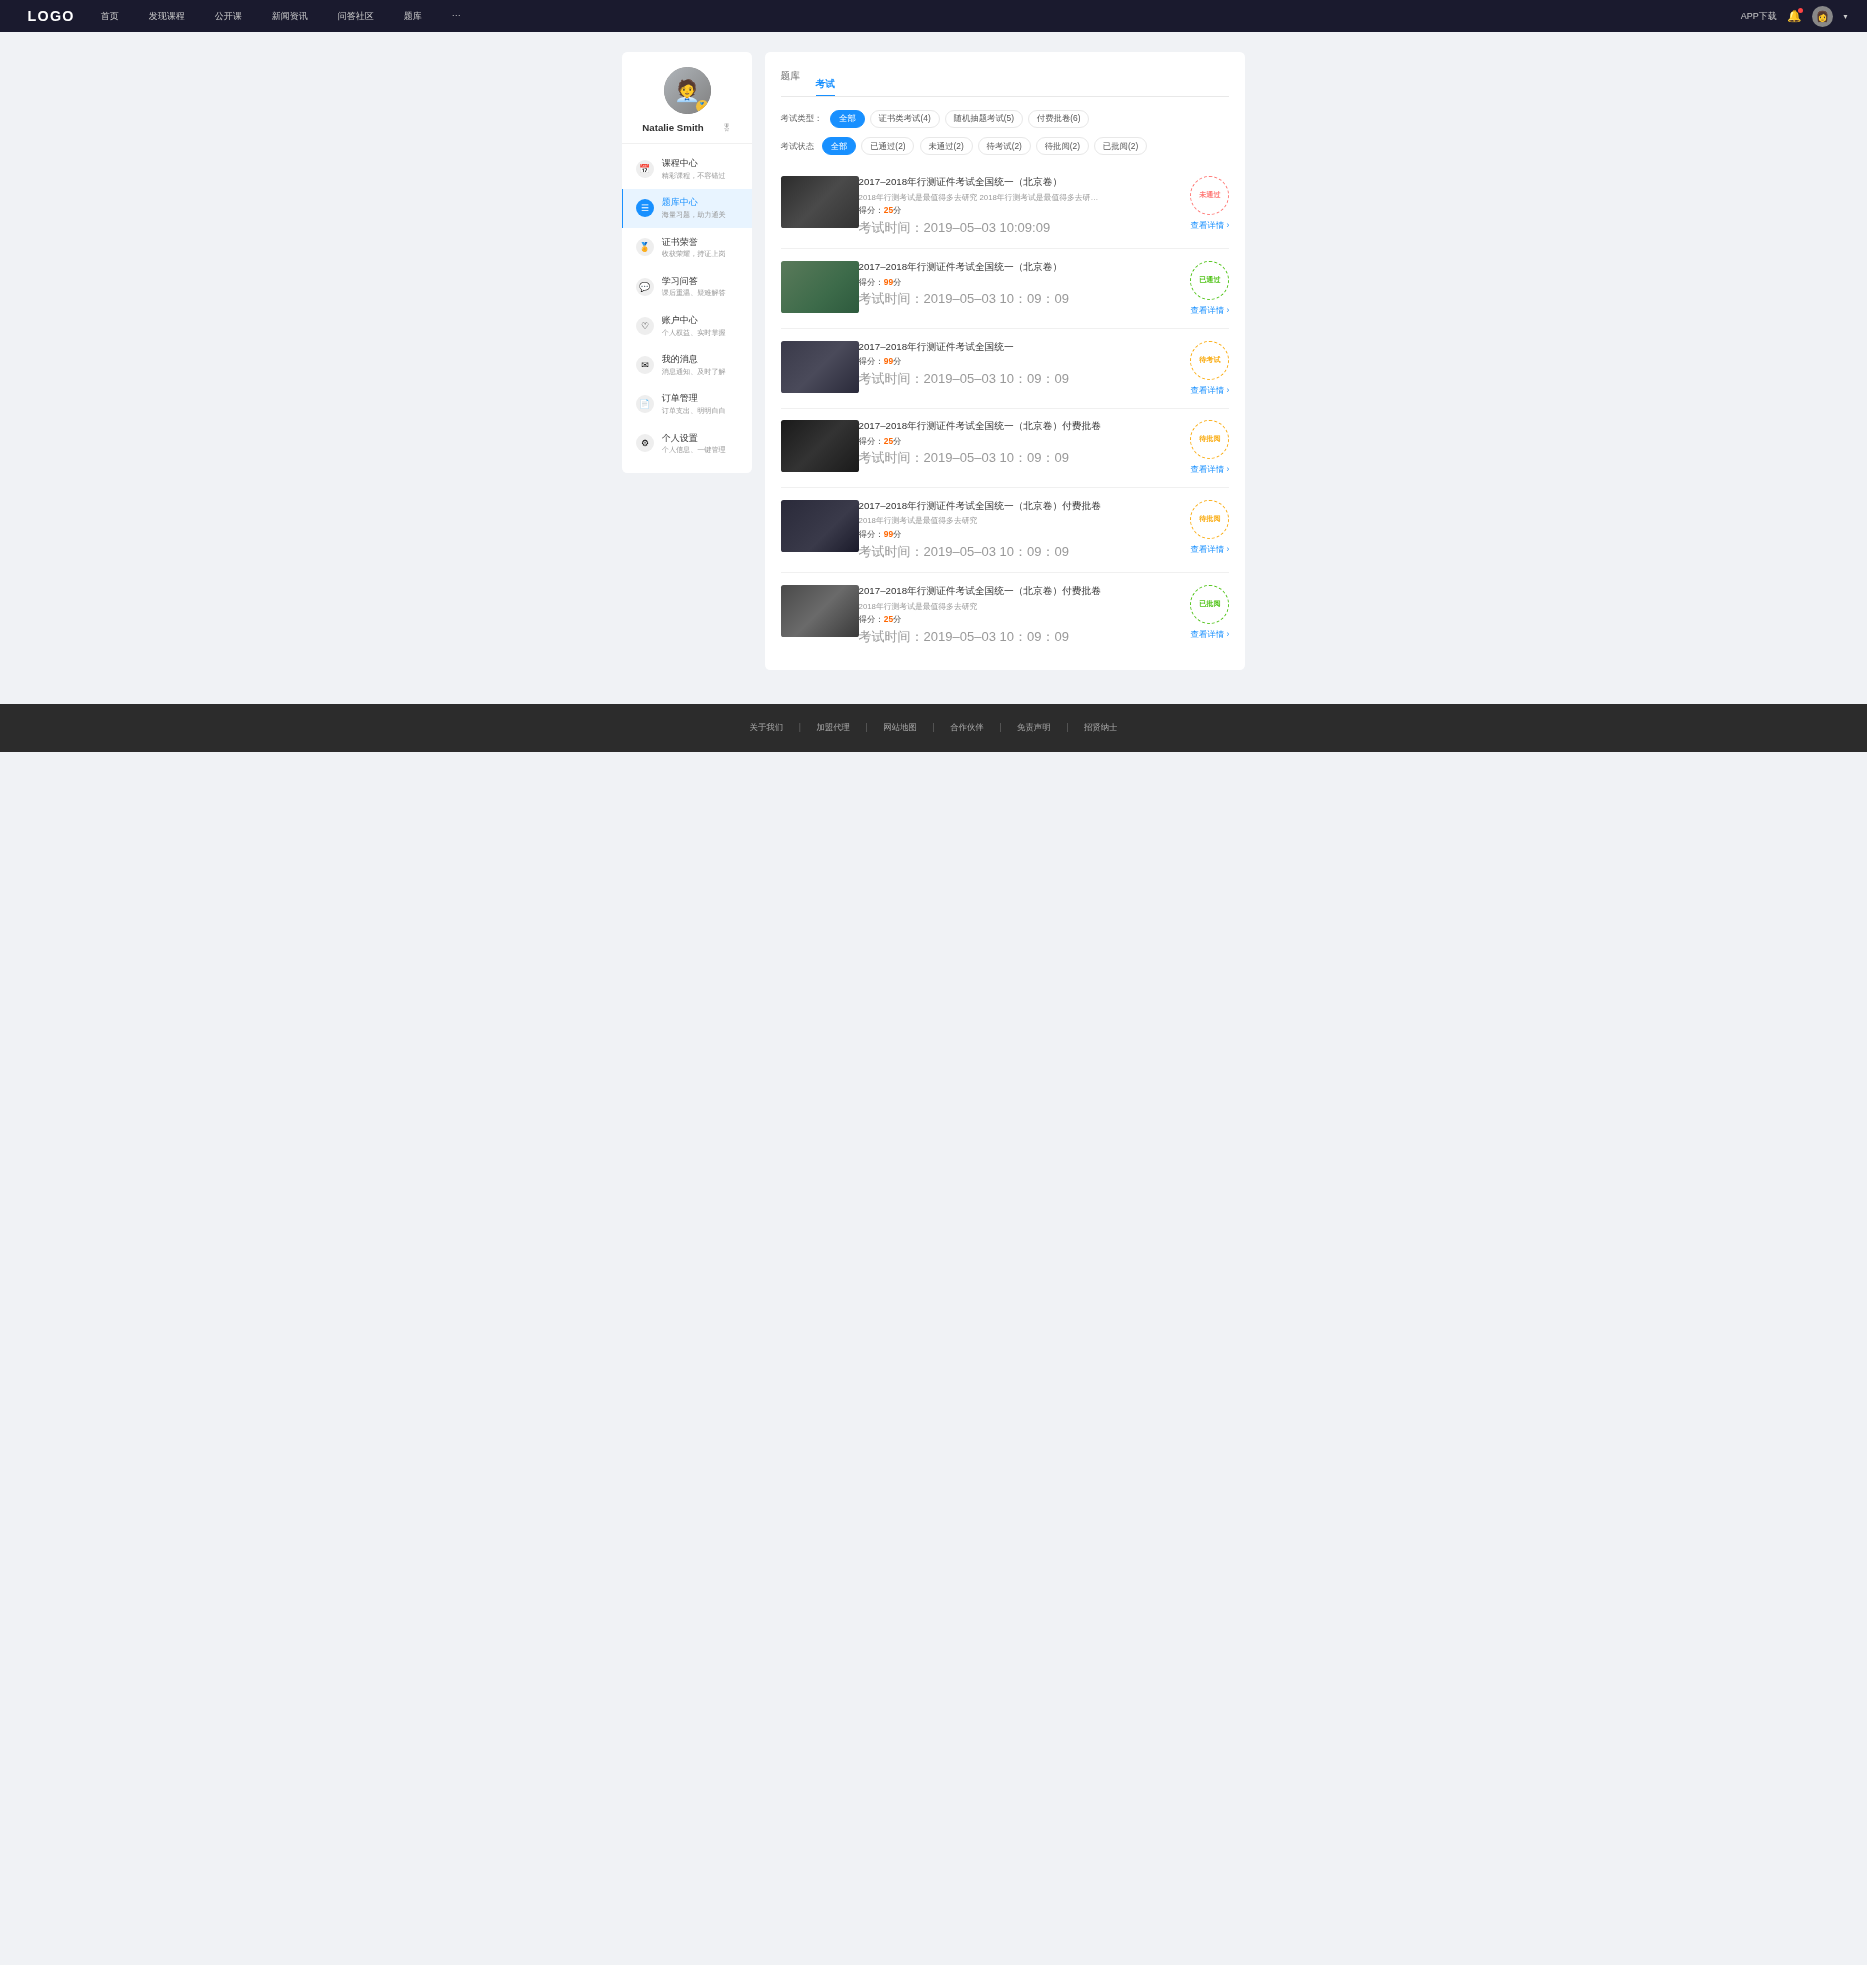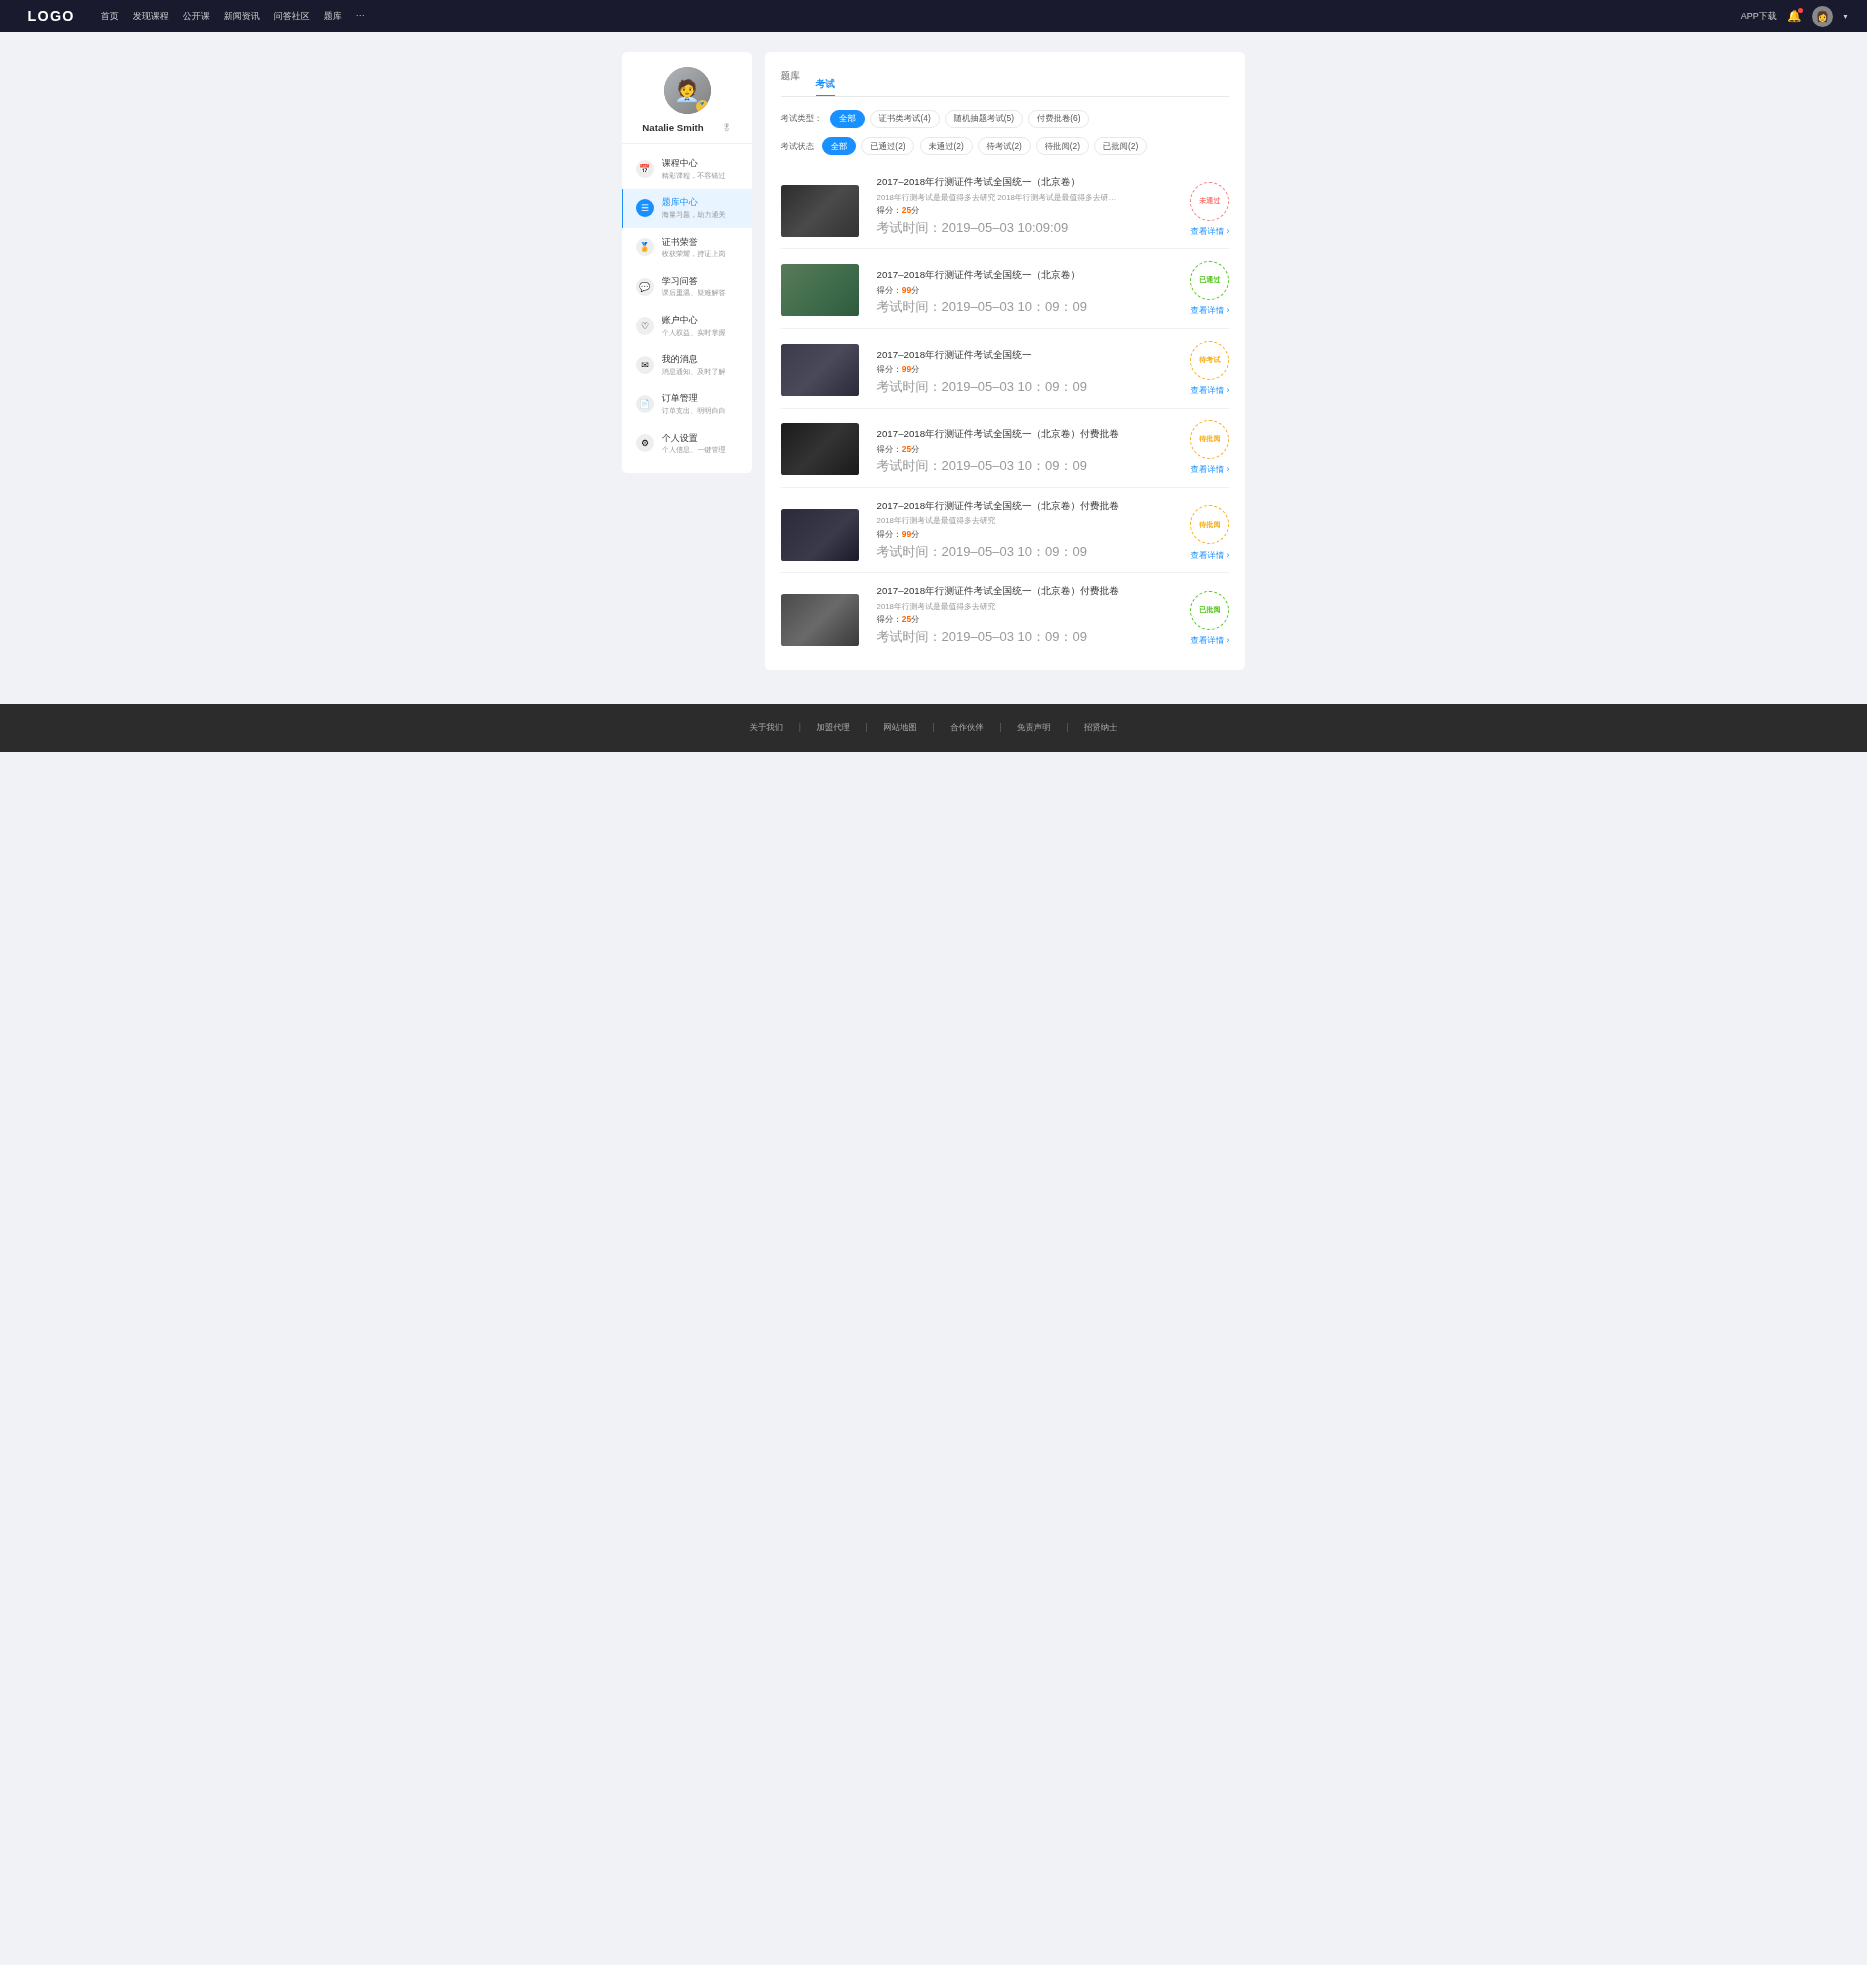--- a/index.html
+++ b/index.html
@@ -19,21 +19,21 @@
     .navbar-logo {
       font-size: 14.3px;
       font-weight: bold;
       color: #fff;
       letter-spacing: 1.3px;
       margin-right: 26px;
       padding-left: 8px;
     }
     .navbar-nav {
       display: flex;
-      gap: 14px;
+      gap: 30px;
       flex: 1;
     }
     .navbar-nav a {
       color: #ccc;
       text-decoration: none;
       font-size: 9px;
       cursor: pointer;
     }
     .navbar-right {
       display: flex;
@@ -243,22 +243,22 @@
     .filter-tag.active {
       background: #1890ff;
       color: #fff;
       border-color: #1890ff;
     }
 
     
     .exam-list { display: flex; flex-direction: column; gap: 0; }
     .exam-item {
       display: flex;
-      align-items: flex-end;
-      gap: 18px;
+      align-items: flex-start;
+      gap: 0;
       padding: 11.7px 0;
       border-bottom: 0.6px solid #f0f0f0;
     }
     .exam-item:last-child { border-bottom: none; }
     .exam-thumb {
       width: 78px;
       height: 52px;
       border-radius: 2.6px;
       overflow: hidden;
       flex-shrink: 0;

